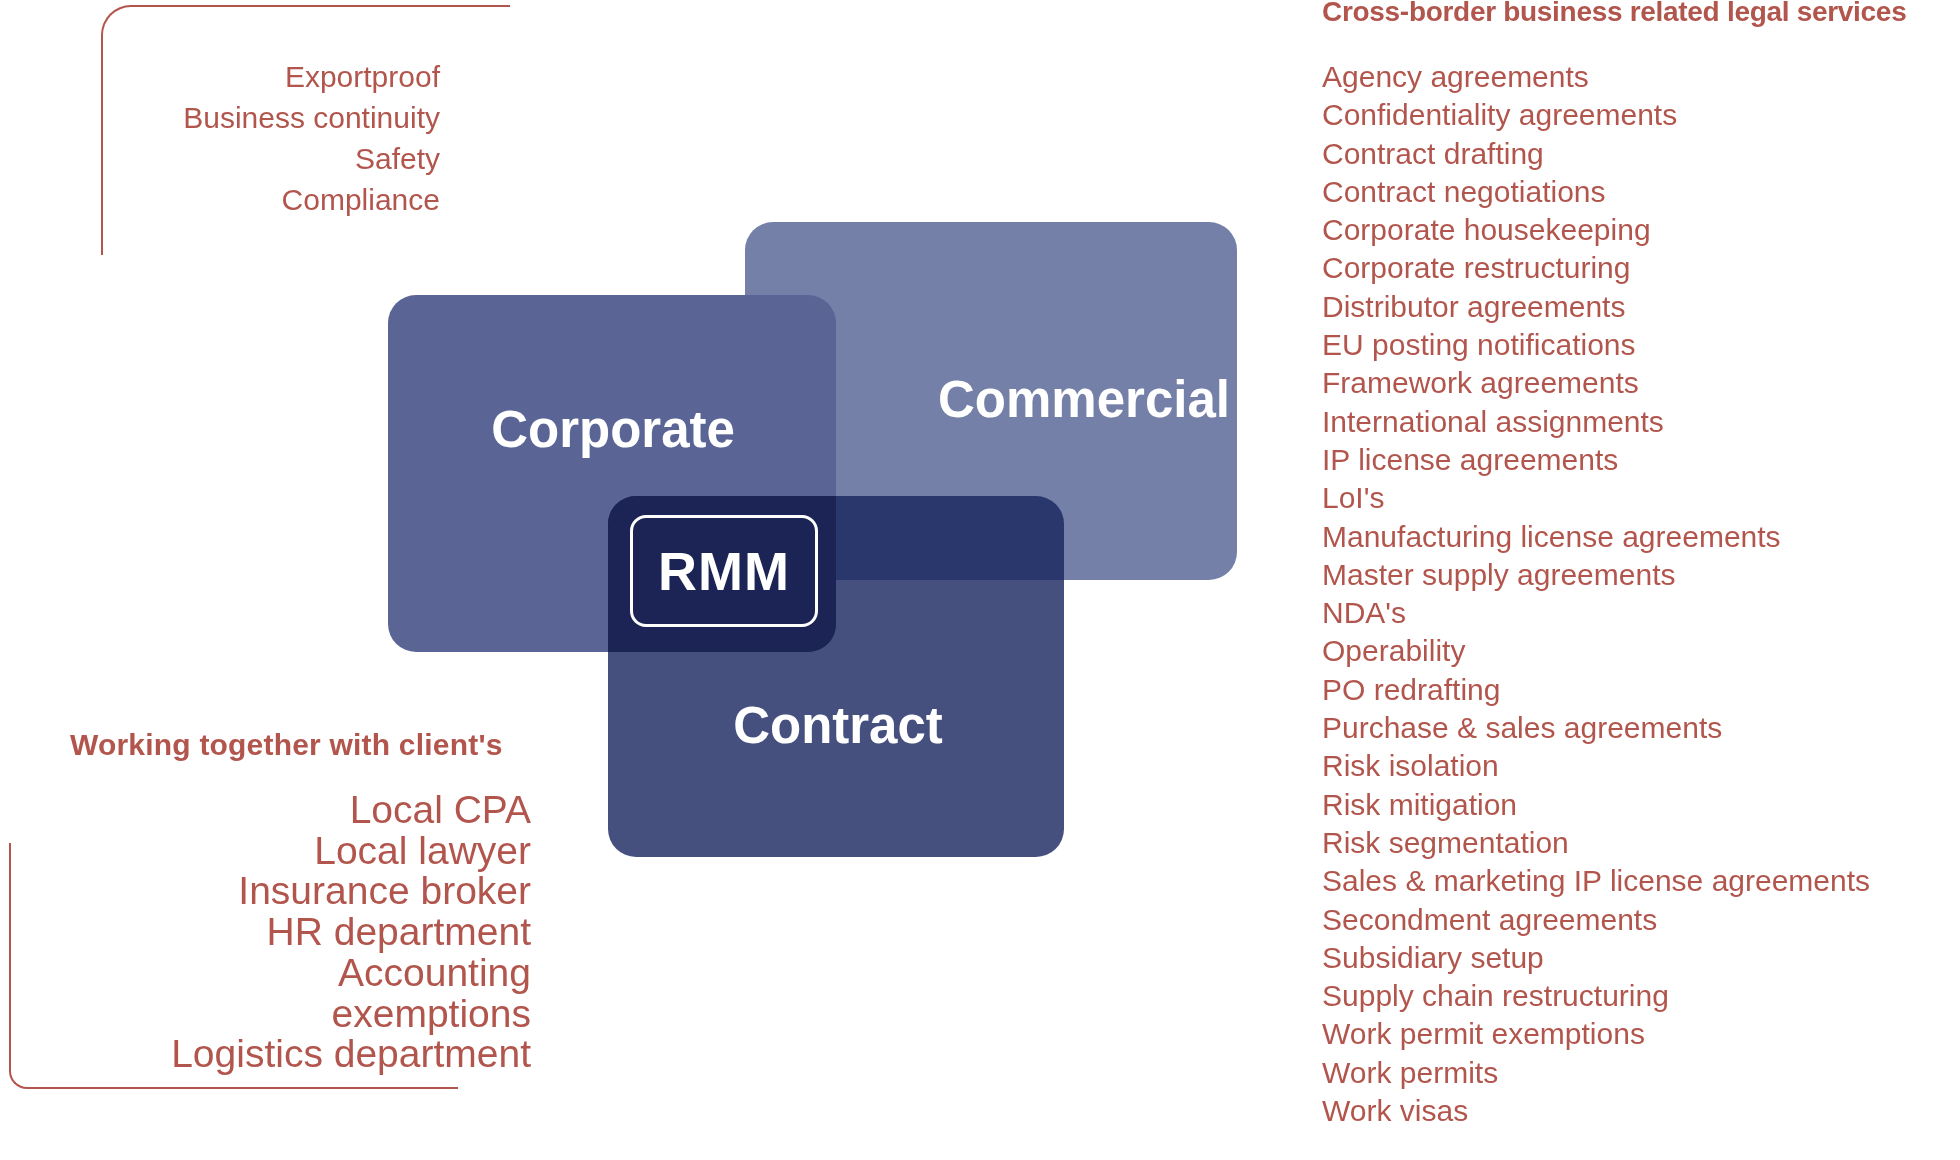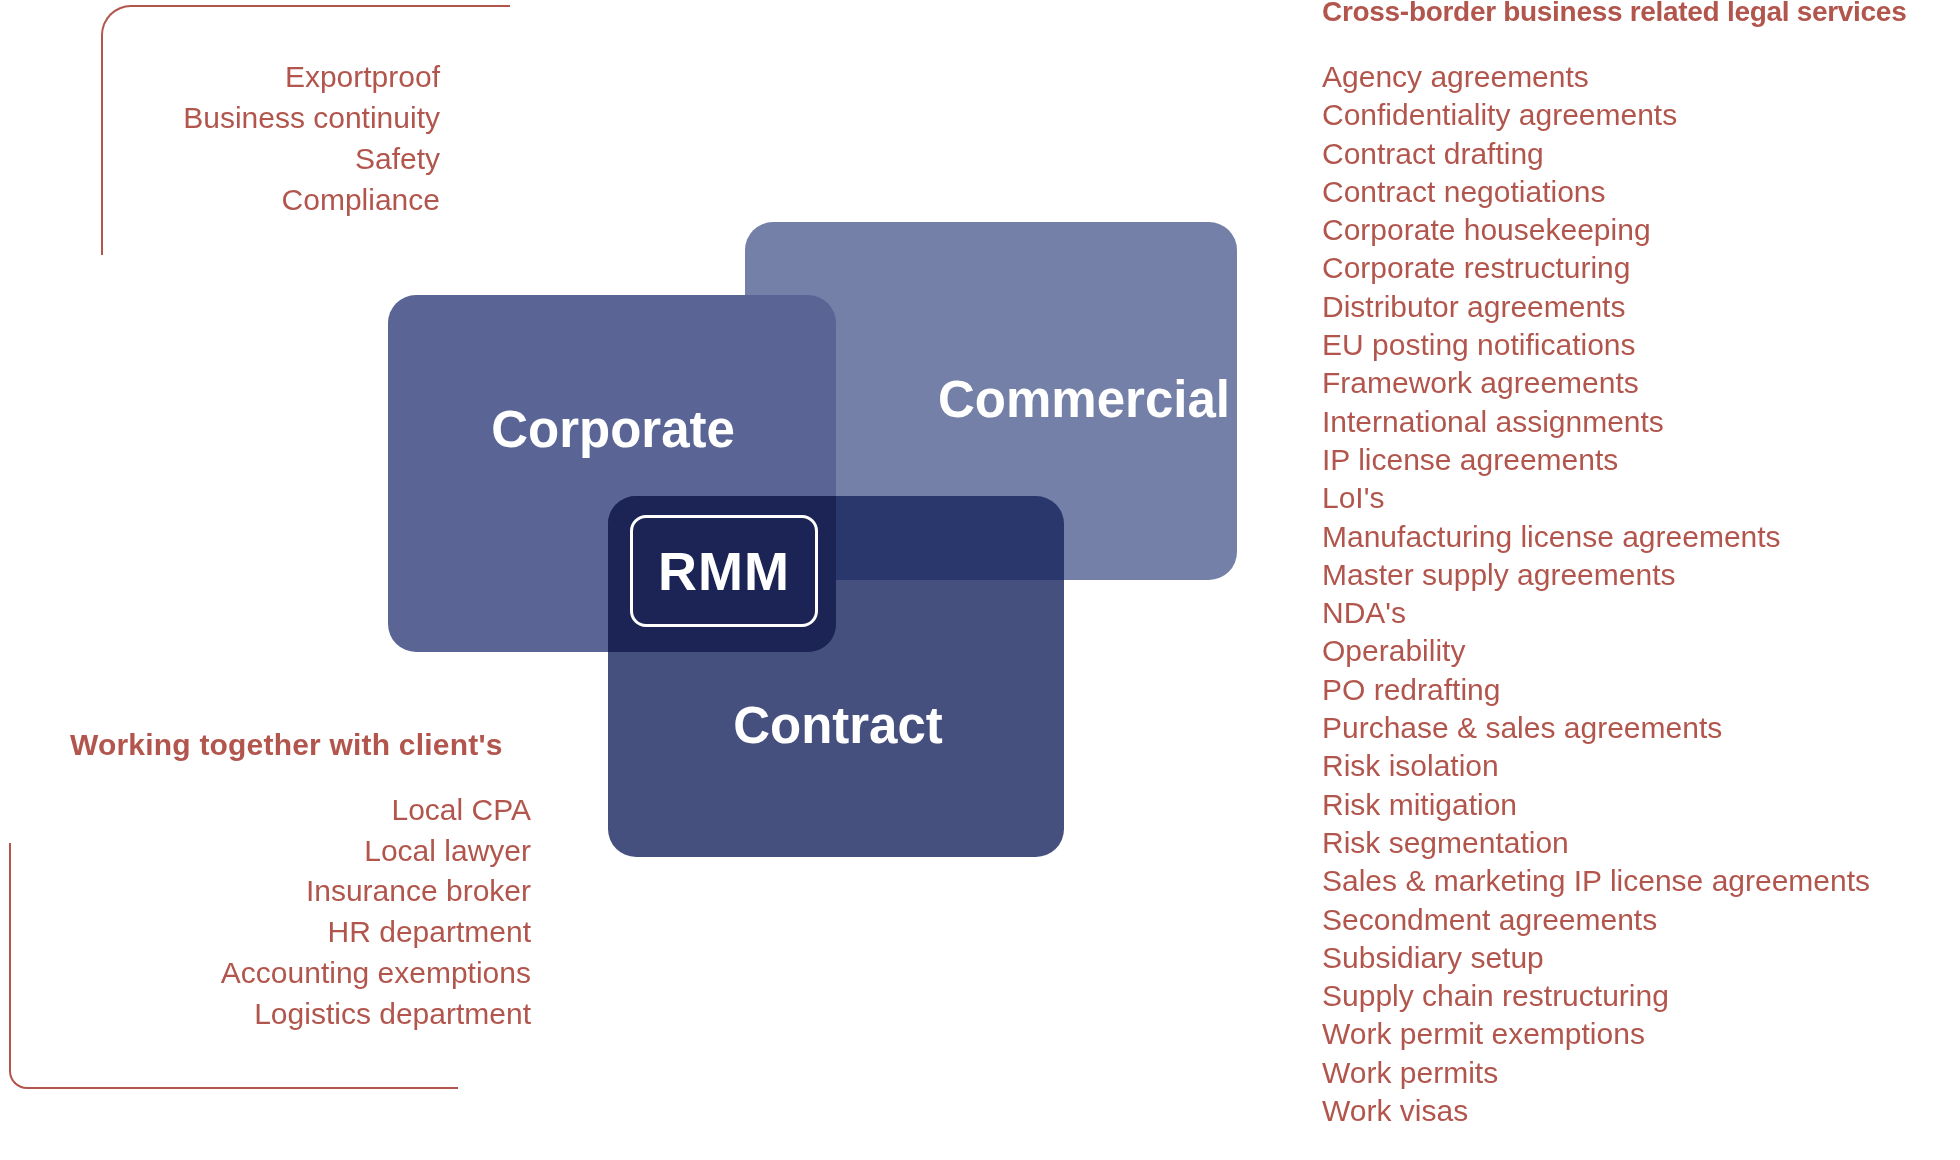--- a/index.html
+++ b/index.html
@@ -21,21 +21,21 @@
   #top-left-list{
     position:absolute;left:100px;top:56px;width:340px;
     font-size:30px;line-height:41px;text-align:right;
   }
   #bottom-left-title{
     position:absolute;left:70px;top:728px;width:600px;
     font-size:30px;font-weight:bold;letter-spacing:.2px;
   }
   #bottom-left-list{
     position:absolute;left:131px;top:790px;width:400px;
-    font-size:30px;line-height:40.7px;text-align:right;
+    font-size:39px;line-height:40.7px;text-align:right;
   }
   #right-title{
     position:absolute;left:1322px;top:-4px;width:640px;
     font-size:28px;font-weight:bold;letter-spacing:-0.3px;line-height:32px;
   }
   #right-list{
     position:absolute;left:1322px;top:58px;width:640px;
     font-size:30px;line-height:38.3px;text-align:left;
   }
   

